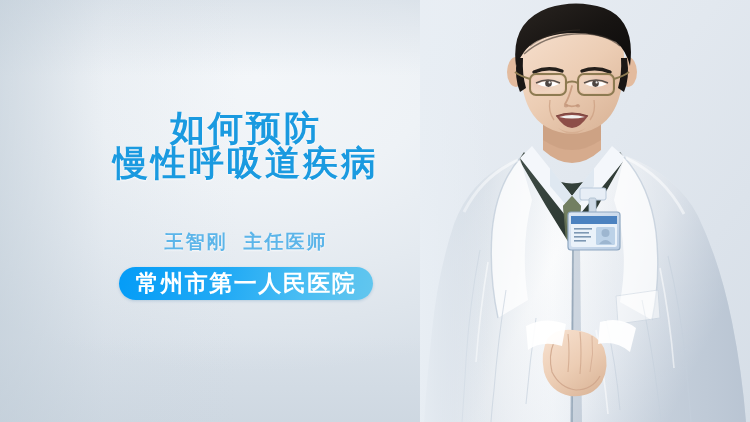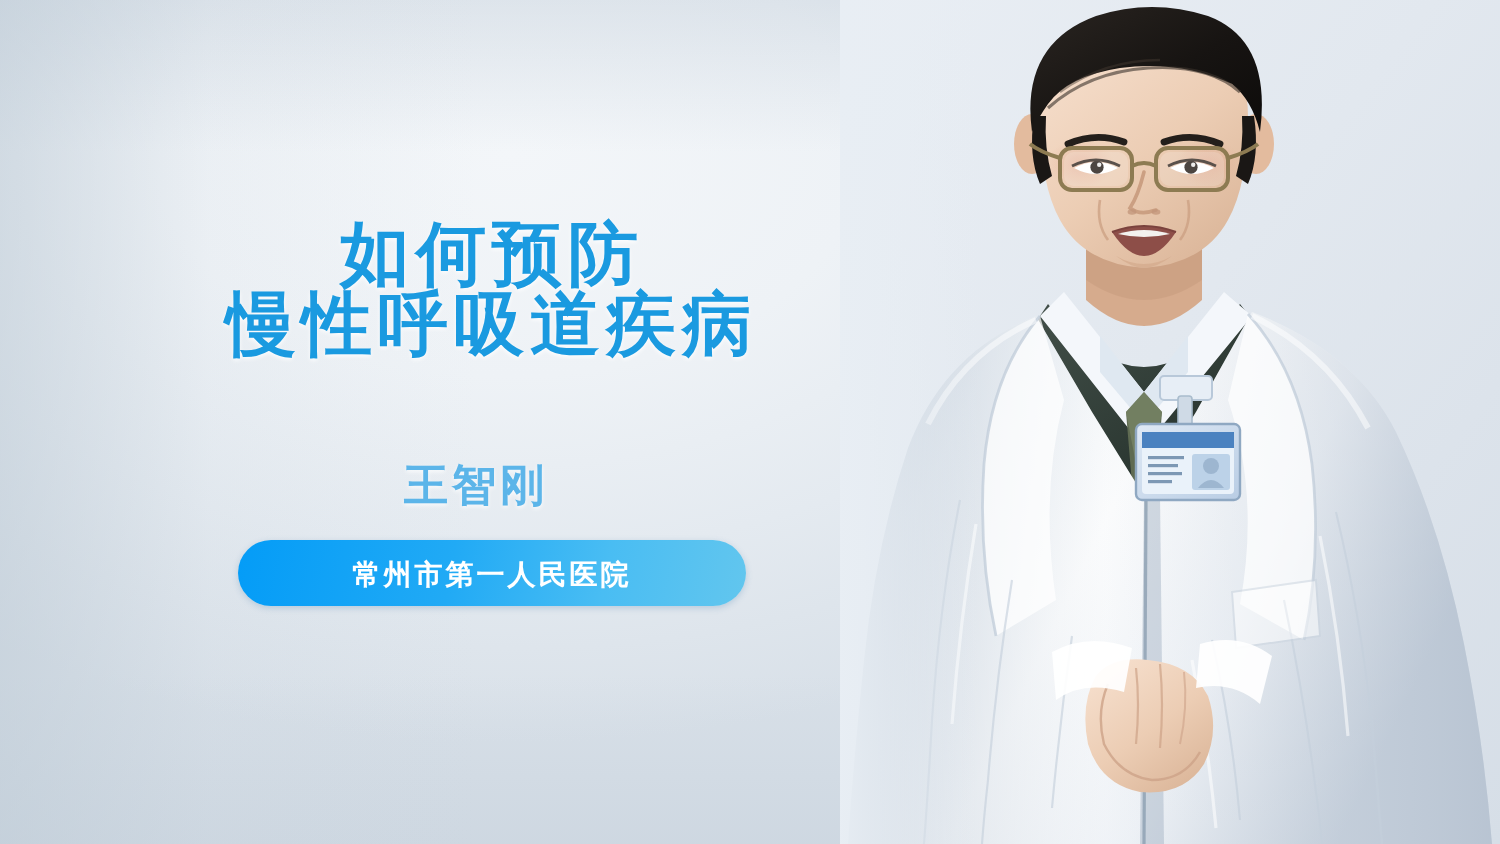--- a/index.html
+++ b/index.html
@@ -57,21 +57,21 @@
     text-shadow: 0 1px 2px rgba(255,255,255,0.85);
   }
   .title-1 { margin-top: 110px; }
   .title-2 { }
 
   .presenter-row {
     margin-top: 52px;
     display: flex;
     align-items: flex-end;
     color: #5cb5e9;
-    font-size: 22px;
+    font-size: 19px;
     letter-spacing: 2px;
     line-height: 1;
     white-space: nowrap;
     text-shadow: 0 1px 2px rgba(255,255,255,0.8);
   }
   .presenter-name { font-weight: bold; margin-right: 16px; }
   .presenter-rank { font-weight: bold; }
 
   .hospital-pill {
     margin-top: 16px;
@@ -79,21 +79,21 @@
     height: 33px;
     border-radius: 17px;
     background: linear-gradient(100deg, #049cf7 0%, #21aaf5 42%, #49bdf3 72%, #62c6ee 100%);
     display: flex;
     align-items: center;
     justify-content: center;
     box-shadow: 0 1px 3px rgba(60,120,170,0.25);
   }
   .hospital-pill span {
     color: #ffffff;
-    font-size: 14px;
+    font-size: 23px;
     font-weight: bold;
     letter-spacing: 1.5px;
     line-height: 1;
     white-space: nowrap;
   }
 
   .department {
     margin-top: 17px;
     color: #5cb5e9;
     font-size: 19px;
@@ -338,20 +338,21 @@
   </div>
 
   <div class="text-col">
 
     <div class="title-line title-1">如何预防</div>
 
     <div class="title-line title-2">慢性呼吸道疾病</div>
 
     <div class="presenter-row">
       <span class="presenter-name">王智刚</span>
+      <span class="presenter-rank">主任医师</span>
     </div>
 
     <div class="hospital-pill">
       <span>常州市第一人民医院</span>
     </div>
 
 
   </div>
 
 </div>

